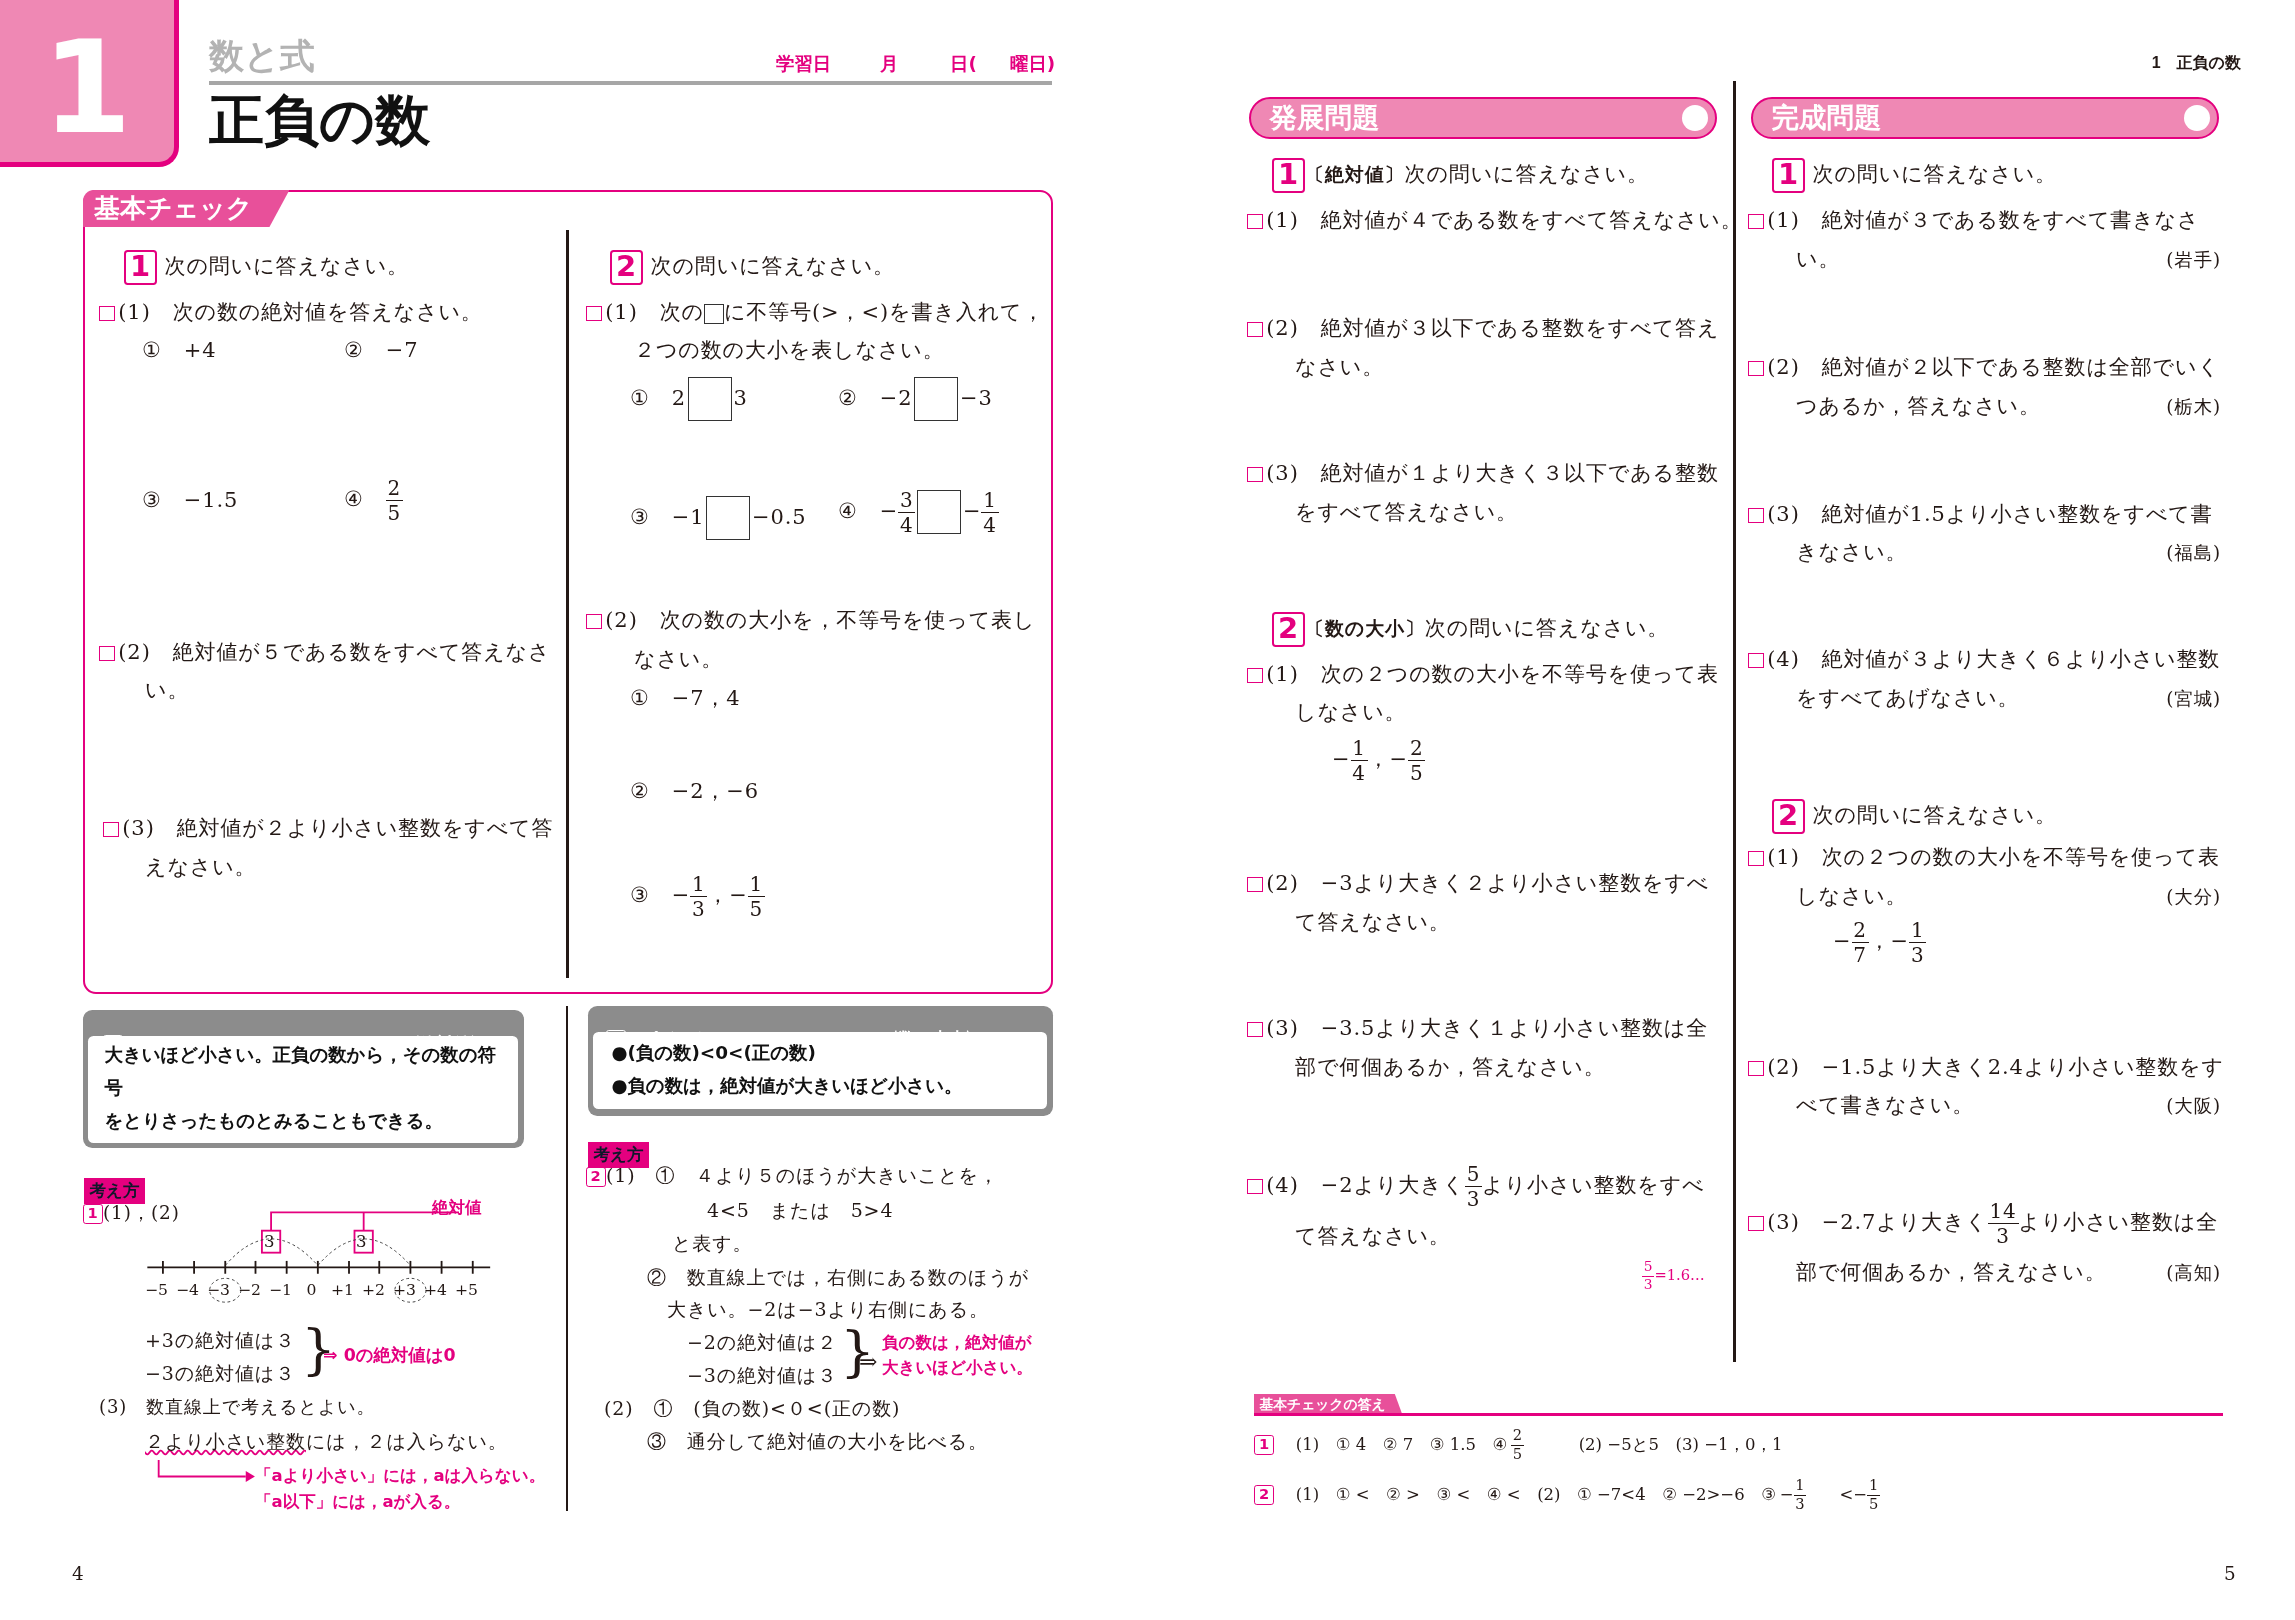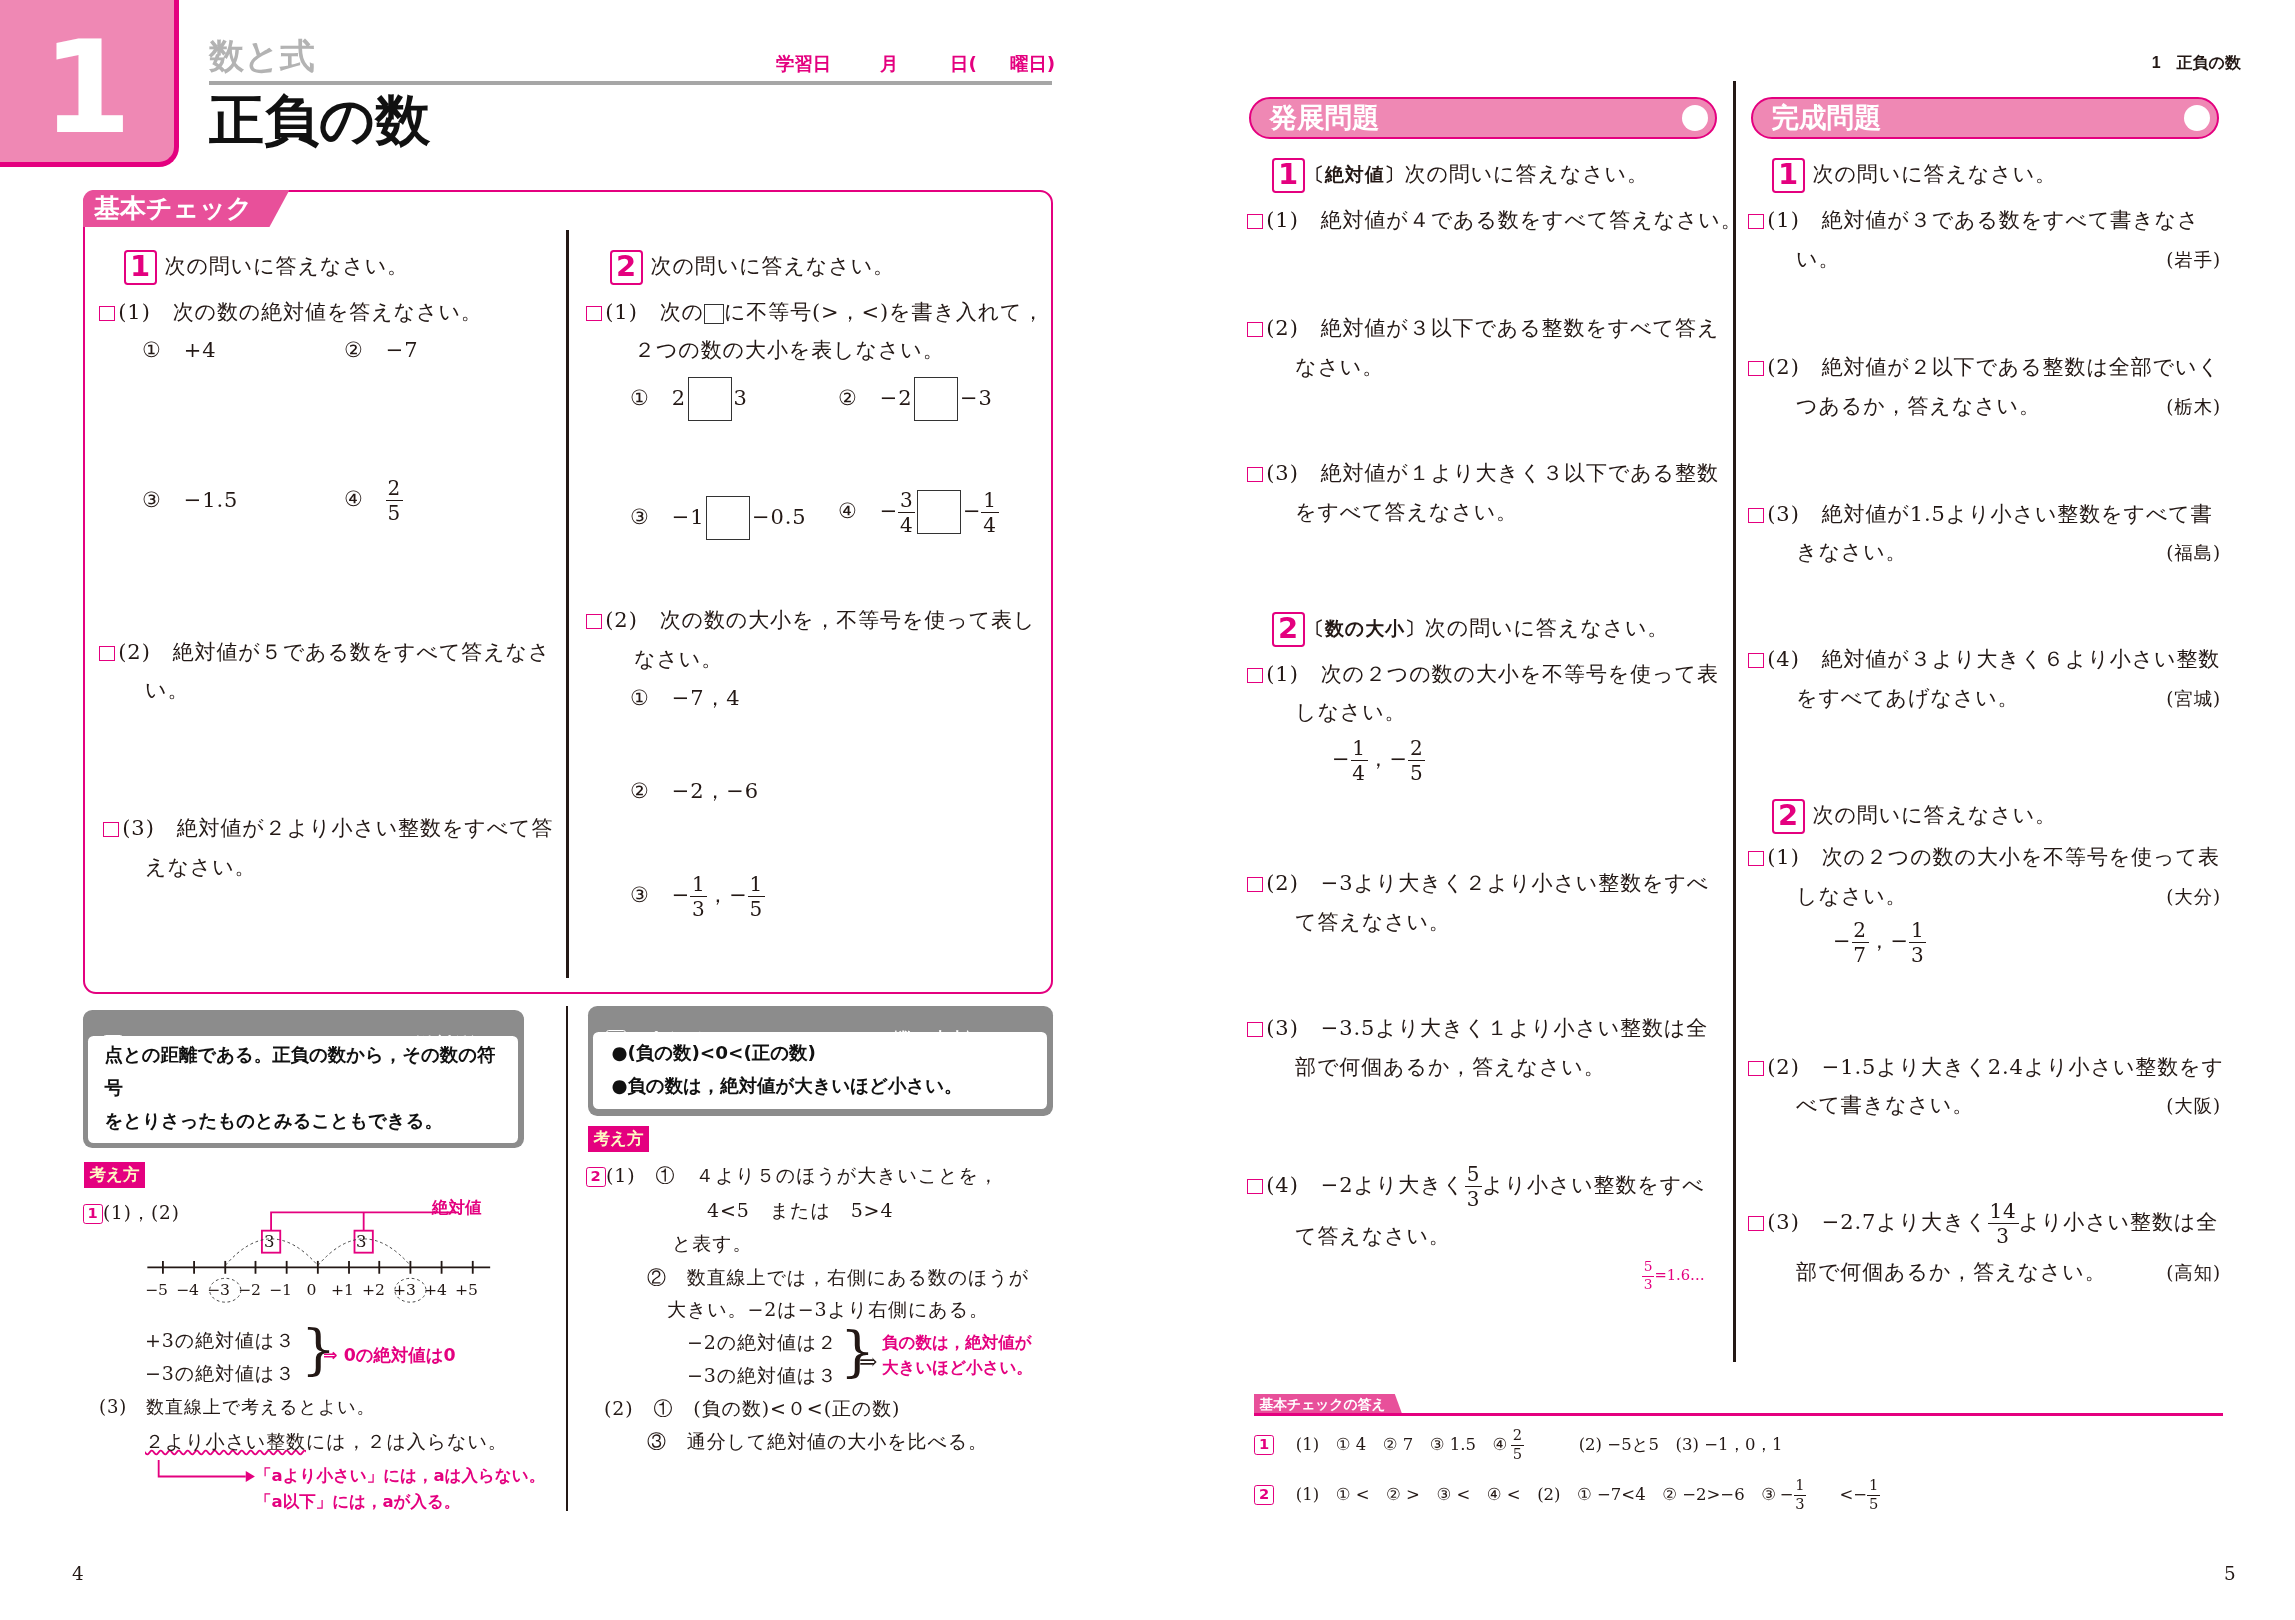--- a/index.html
+++ b/index.html
@@ -26,21 +26,21 @@
   .ansbox { display: inline-block; width: 44px; height: 44px; border: 1.8px solid #333; vertical-align: middle; margin: 0 1.8px; }
   .frac { display: inline-block; vertical-align: middle; text-align: center; line-height: 1; font-size: 20px; }
   .frac .n { display: block; border-bottom: 1.8px solid #231815; padding: 0 1.8px 1.8px; }
   .frac .d { display: block; padding-top: 1.8px; }
   .frac.pinkf .n { border-bottom-color: #e4007f; }
 
   
   .point { border-radius: 9.2px; background: #8c8c8c; }
   .point-head { color: #fff; font-family: "DejaVu Sans", sans-serif; font-weight: bold; font-size: 16.5px; margin-top: 20px; }
   .point-body { background: #fff; border-radius: 5.5px; font-family: "DejaVu Sans", sans-serif; font-weight: bold; font-size: 18.4px; line-height: 33px; color: #111; }
-  .kangae { background: #e4007f; color: #fef9c3; font-family: Liberation Mono, monospace; font-weight: bold; font-size: 16.5px; padding: 1.8px 5.5px; }
+  .kangae { background: #e4007f; color: #0f172a; font-family: Liberation Mono, monospace; font-weight: bold; font-size: 16.5px; padding: 1.8px 5.5px; margin-top: 16px; }
   .pink-sans { font-family: "DejaVu Sans", sans-serif; font-weight: bold; color: #e4007f; }
   .brace { font-size: 55px; line-height: 55px; font-family: "DejaVu Serif", serif; font-weight: 200; }
 
   
   .running { right: 55px; top: 53px; font-family: Liberation Sans, sans-serif; font-weight: bold; font-size: 16px; }
   .section-pill { height: 42px; border: 2.8px solid #e4007f; border-radius: 22px; background: #ef88b4; color: #fff; font-family: "DejaVu Sans", sans-serif; font-weight: bold; font-size: 27.5px; line-height: 37px; padding-left: 18.4px; }
   .pill-dot { position: absolute; right: 7.3px; top: 6.4px; width: 26px; height: 26px; border-radius: 50%; background: #fff; }
   .src { position: absolute; right: 0; font-size: 18.4px; }
   .answers-tab { left: 1254px; top: 1394px; height: 20px; padding: 0 16.5px 0 5.5px; background: #e8509a; color: #fff; font-family: "DejaVu Sans", sans-serif; font-weight: bold; font-size: 13.8px; line-height: 20px; clip-path: polygon(0 0, calc(100% - 7.3px) 0, 100% 100%, 0 100%); }
   .answers-rule { left: 1254px; top: 1413px; width: 969px; height: 2.8px; background: #e4007f; }
@@ -104,21 +104,21 @@
 </div>
 <div class="abs txt" style="left:634px; top:641px;">なさい。</div>
 <div class="abs txt" style="left:630px; top:680px;"><span>①</span>　<span>−7，4</span></div>
 <div class="abs txt" style="left:630px; top:773px;"><span>②</span>　<span>−2，−6</span></div>
 <div class="abs txt" style="left:630px; top:874px;"><span>③</span>　<span>−</span><span class="frac"><span class="n">1</span><span class="d">3</span></span><span>，</span><span>−</span><span class="frac"><span class="n">1</span><span class="d">5</span></span></div>
 
 <div class="abs point" style="left:83px; top:1010px; width:441px; height:138px;"></div>
 <div class="abs point-head" style="left:103px; top:1013px;"><span class="qnum-small" style="border-color:#fff;color:#fff">1</span><span>のポイント</span></div>
 <div class="abs point-head" style="left:404px; top:1013px;">〈絶対値〉</div>
 <div class="abs point-body" style="left:88px; top:1036px; width:430px; height:107px; padding:1.8px 16.5px;">
-  <div>点との距離である。正負の数から，その数の符号</div>
+  <div>大きいほど小さい。正負の数から，その数の符号</div>
   <div>をとりさったものとみることもできる。</div>
 </div>
 
 <div class="abs kangae" style="left:84px; top:1162px;">考え方</div>
 <div class="abs txt" style="left:83px; top:1194px; font-size:18.4px;"><span class="qnum-small">1</span><span>(1)，(2)</span></div>
 <svg class="abs" style="left:138px; top:1194px;" width="367" height="110" viewBox="0 0 400 120">
   <polyline points="145,40 145,20 350,20" fill="none" stroke="#e4007f" stroke-width="2"></polyline>
   <line x1="246" y1="20" x2="246" y2="40" stroke="#e4007f" stroke-width="2"></line>
   <rect x="135" y="40" width="20" height="24" fill="#fff" stroke="#e4007f" stroke-width="2"></rect>
   <rect x="236" y="40" width="20" height="24" fill="#fff" stroke="#e4007f" stroke-width="2"></rect>

